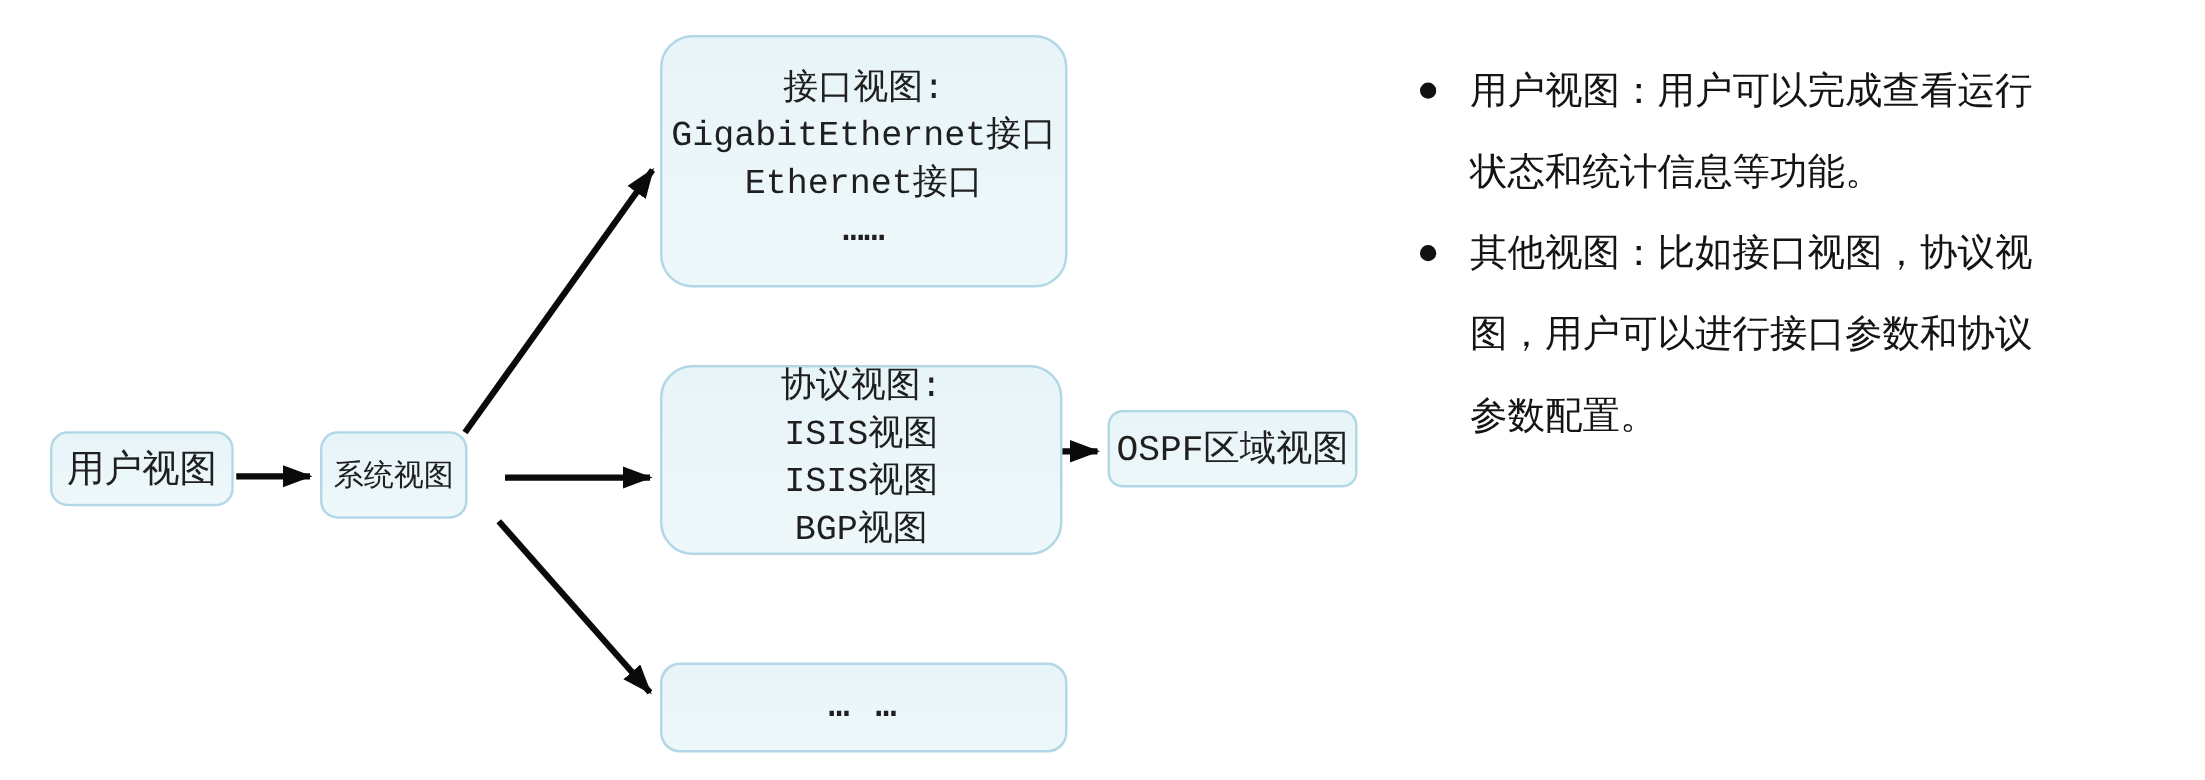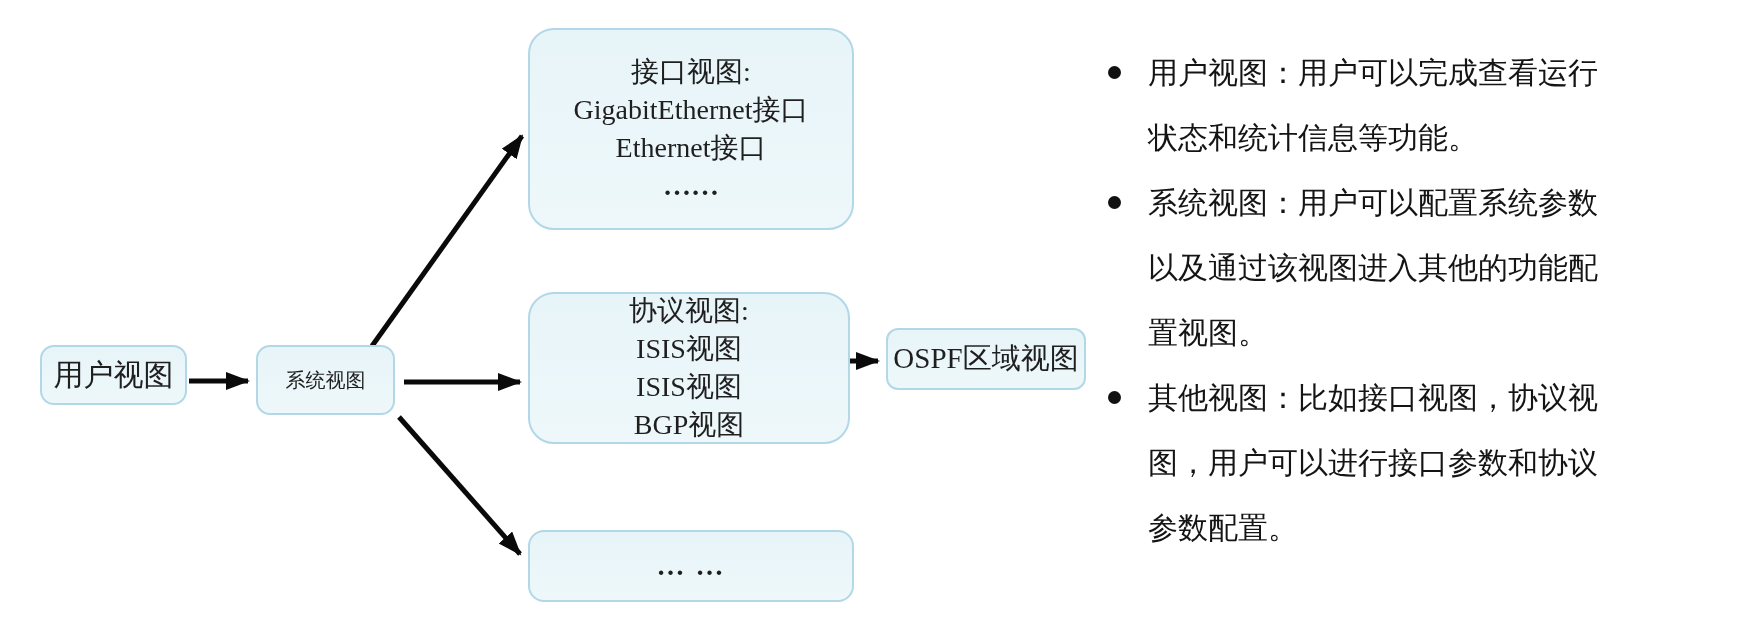--- a/index.html
+++ b/index.html
@@ -13,39 +13,39 @@
 
   .dbox {
     position: absolute;
     background: linear-gradient(180deg, #e7f4f8 0%, #eef8fb 100%);
     border: 2px solid #b2d8e7;
     display: flex;
     flex-direction: column;
     align-items: center;
     justify-content: center;
     text-align: center;
-    font-family: Liberation Serif, serif;
+    font-family: Liberation Mono, monospace;
     color: #1f1f1f;
   }
   .dbox .line { white-space: nowrap; }
 
   .box-user      { left: 40px;  top: 345px; width: 147px; height: 60px; border-radius: 14px; font-size: 30px; }
-  .box-system    { left: 256px; top: 345px; width: 139px; height: 70px; border-radius: 14px; font-size: 20px; }
+  .box-system    { left: 256px; top: 345px; width: 118px; height: 70px; border-radius: 14px; font-size: 24px; }
   .box-interface { left: 528px; top: 28px;  width: 326px; height: 202px; border-radius: 26px; font-size: 28px; }
   .box-interface .line { line-height: 38px; }
   .box-protocol  { left: 528px; top: 292px; width: 322px; height: 152px; border-radius: 26px; font-size: 28px; }
   .box-protocol .line { line-height: 38px; }
   .box-other     { left: 528px; top: 530px; width: 326px; height: 72px; border-radius: 16px; font-size: 28px; font-weight: bold; letter-spacing: 2px; }
   .box-ospfarea  { left: 886px; top: 328px; width: 200px; height: 62px; border-radius: 12px; font-size: 29px; align-items: center; }
   .dots { font-weight: bold; }
 
   
   .notes {
     position: absolute;
-    left: 1100px;
+    left: 1128px;
     top: 40px;
     width: 524px;
     list-style: none;
     font-family: "Liberation Serif", "DejaVu Serif", serif;
     font-size: 30px;
     line-height: 65px;
     color: #141414;
   }
   .notes li { position: relative; padding-left: 48px; }
   .notes .bullet {
@@ -106,21 +106,17 @@
     <div class="line">OSPF区域视图</div>
   </div>
 
   <ul class="notes">
     <li>
       <span class="bullet"></span>
       <span>用户视图：用户可以完成查看运行状态和统计信息等功能。</span>
     </li>
     <li>
       <span class="bullet"></span>
-      <span>系统视图：用户可以配置系统参数以及通过该视图进入其他的功能配置视图。</span>
-    </li>
-    <li>
-      <span class="bullet"></span>
       <span>其他视图：比如接口视图，协议视图，用户可以进行接口参数和协议参数配置。</span>
     </li>
   </ul>
 
 </div>
 
 </body></html>

